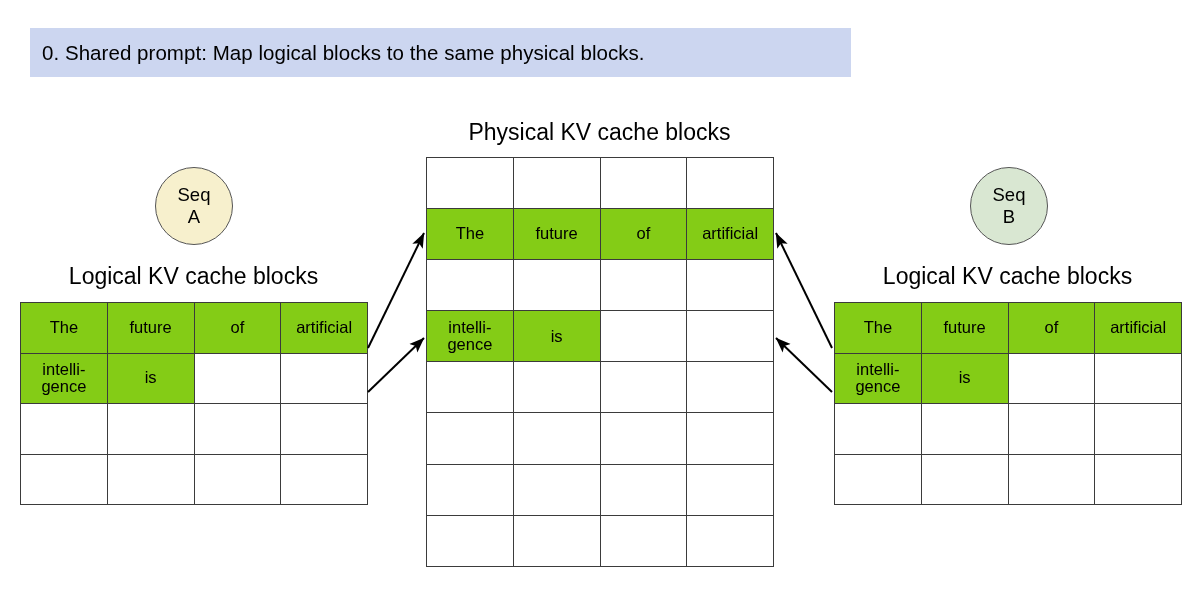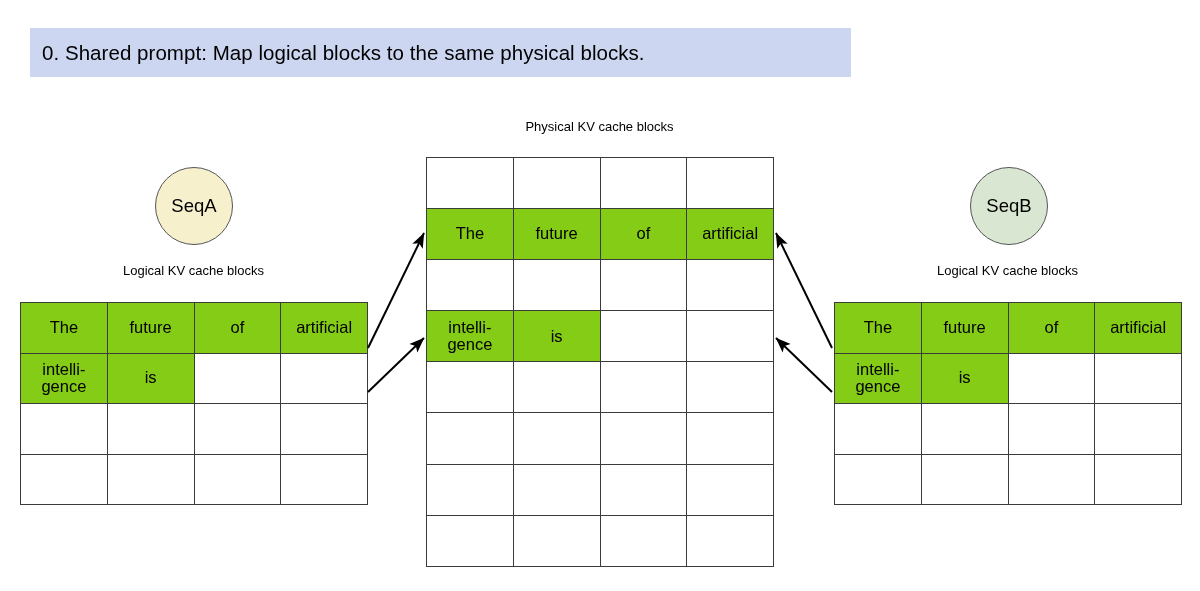--- a/index.html
+++ b/index.html
@@ -34,21 +34,21 @@
   #title-banner .title-text {
     font-size: 20.5px;
     color: #000000;
     white-space: nowrap;
     letter-spacing: 0.05px;
   }
 
   
   .caption {
     position: absolute;
-    font-size: 13px;
+    font-size: 23px;
     color: #000000;
     white-space: nowrap;
     text-align: center;
   }
   #physical-caption { left: 426px; top: 119px; width: 347px; }
   #left-caption     { left: 20px;  top: 263px; width: 347px; }
   #right-caption    { left: 834px; top: 263px; width: 347px; }
 
   
   .kv-table {
@@ -77,20 +77,21 @@
   #left-table td, #right-table td { height: 50.5px; width: 86.75px; }
 
   
   .seq-circle {
     position: absolute;
     width: 78px;
     height: 78px;
     border-radius: 50%;
     border: 1.5px solid #555555;
     display: flex;
+    flex-direction: column;
     align-items: center;
     justify-content: center;
     font-size: 18.5px;
     color: #000000;
     line-height: 1.18;
   }
   #seq-a { left: 155px; top: 167px; background: #f7f0cd; }
   #seq-b { left: 970px; top: 167px; background: #d9e7d2; }
 
   

